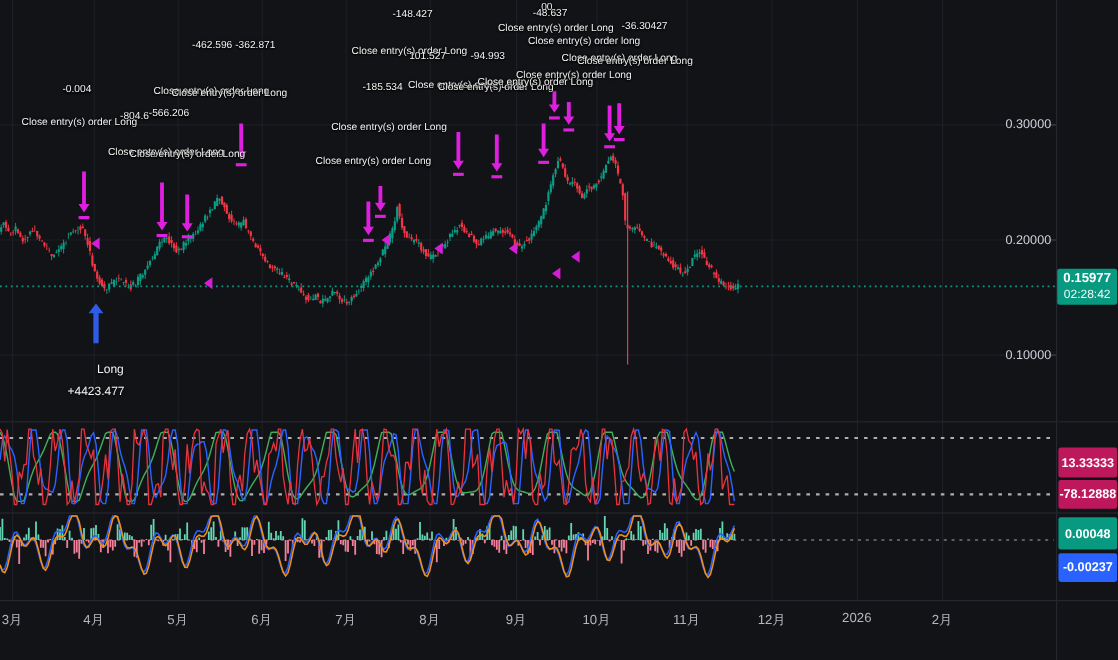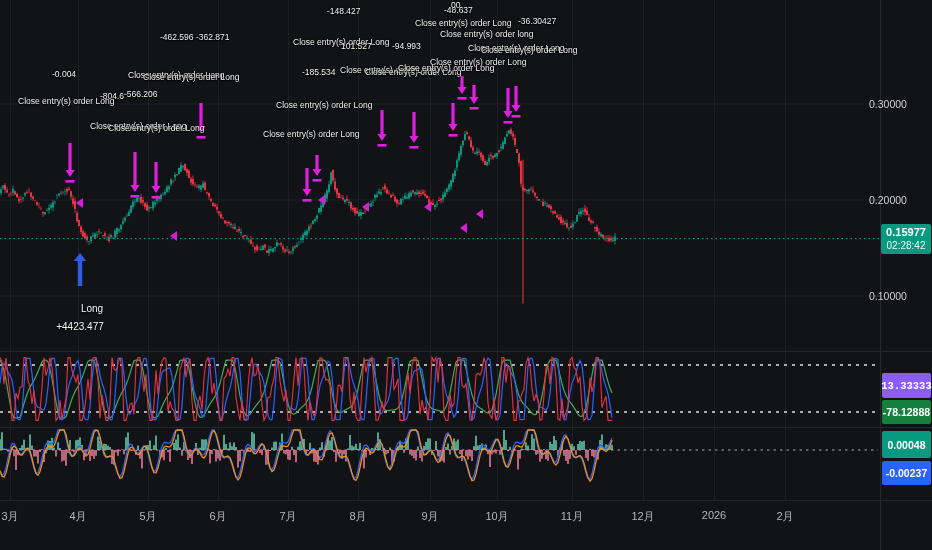--- a/index.html
+++ b/index.html
@@ -8,21 +8,21 @@
   #chart-svg{position:absolute;left:0;top:0;}
   .title{position:absolute;left:10px;top:27px;font-size:10px;color:#d3d6dc;letter-spacing:.2px;
          font-family:"DejaVu Sans Mono",monospace;white-space:nowrap;}
   .ann{position:absolute;font-size:8.5px;line-height:9px;color:#f2f2f2;white-space:nowrap;
        text-shadow:0 0 2px #000,0 1px 1px #000;}
   .trade-lbl{position:absolute;font-size:10px;color:#f5f5f5;white-space:nowrap;transform:translateX(-50%);
        text-shadow:0 1px 2px #000;}
   .usdt-btn{position:absolute;left:884px;top:9px;width:45px;height:51px;border:1px solid #565a64;
        border-radius:9px;background:#14161a;color:#e9ebee;font-size:11px;display:flex;
        align-items:center;justify-content:center;letter-spacing:.4px;cursor:pointer;}
-  .pa-label{position:absolute;left:869px;transform:translateY(-50%);font-size:10.5px;color:#cdd0d8;}
+  .pa-label{position:absolute;left:838px;transform:translateY(-50%);font-size:10.5px;color:#cdd0d8;}
   .last-box{position:absolute;left:881px;width:50px;border-radius:2px;color:#fff;text-align:center;
        background:#089981;padding:2px 0;}
   .last-box .px{font-size:11px;font-weight:700;line-height:13px;}
   .last-box .cd{font-size:10px;line-height:13px;opacity:.95;}
   .ind-label{position:absolute;left:882px;width:49px;border-radius:2px;color:#fff;font-size:10.5px;
        font-weight:700;display:flex;align-items:center;justify-content:center;}
   .t-label{position:absolute;top:509px;transform:translateX(-50%);font-size:11px;color:#b4b7bf;}
   .axis-sep-v{position:absolute;left:880px;top:0;width:1px;height:550px;background:#24272e;}
   .sep-h{position:absolute;left:0;width:932px;height:1px;background:#24272e;}
 </style>
@@ -147,22 +147,22 @@
       <div class="pa-label" style="top: 200px;">0.20000</div>
       <div class="pa-label" style="top: 296px;">0.10000</div>
     </div>
 
   <div class="last-box" id="last-box" style="top: 223.621px;">
     <div class="px">0.15977</div>
     <div class="cd">02:28:42</div>
   </div>
 
   <div id="indicator-axis">
-      <div class="ind-label" style="top: 373px; height: 25px; background: #8b5cf6; font-family: Liberation Mono, monospace;">13.33333</div>
-      <div class="ind-label" style="top: 400px; height: 24px; background: #15803d;">-78.12888</div>
+      <div class="ind-label" style="top: 373px; height: 25px; background: #be185d;">13.33333</div>
+      <div class="ind-label" style="top: 400px; height: 24px; background: #be185d;">-78.12888</div>
       <div class="ind-label" style="top: 431px; height: 27px; background: rgb(8, 153, 129);">0.00048</div>
       <div class="ind-label" style="top: 461px; height: 24px; background: rgb(41, 98, 255);">-0.00237</div>
     </div>
 
   <div id="time-axis">
       <div class="t-label" style="left: 10px;">3月</div>
       <div class="t-label" style="left: 78px;">4月</div>
       <div class="t-label" style="left: 148px;">5月</div>
       <div class="t-label" style="left: 218px;">6月</div>
       <div class="t-label" style="left: 288px;">7月</div>

